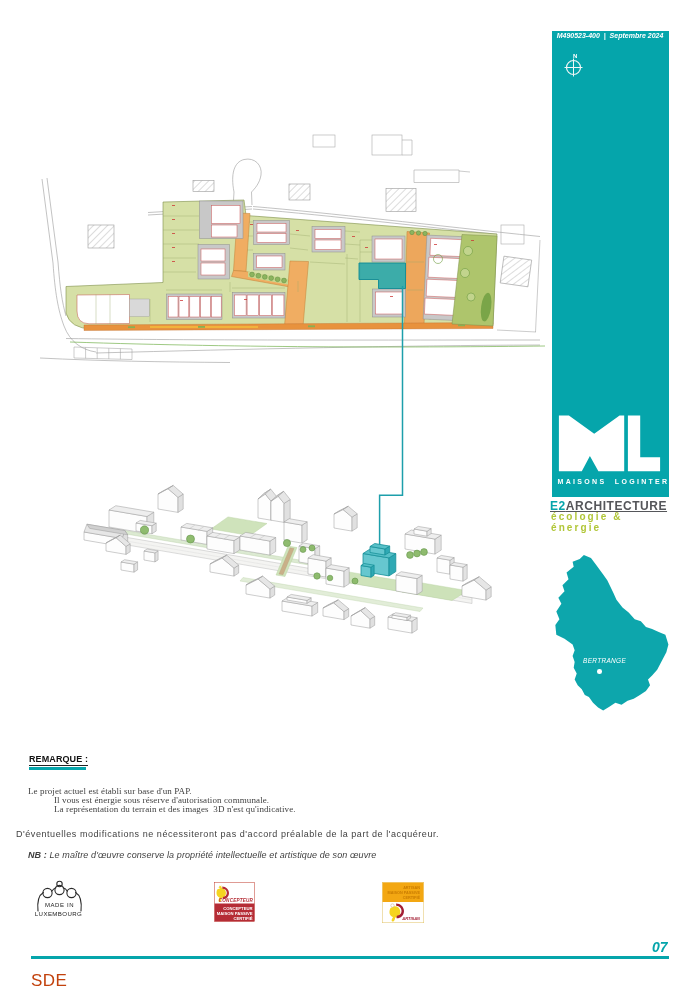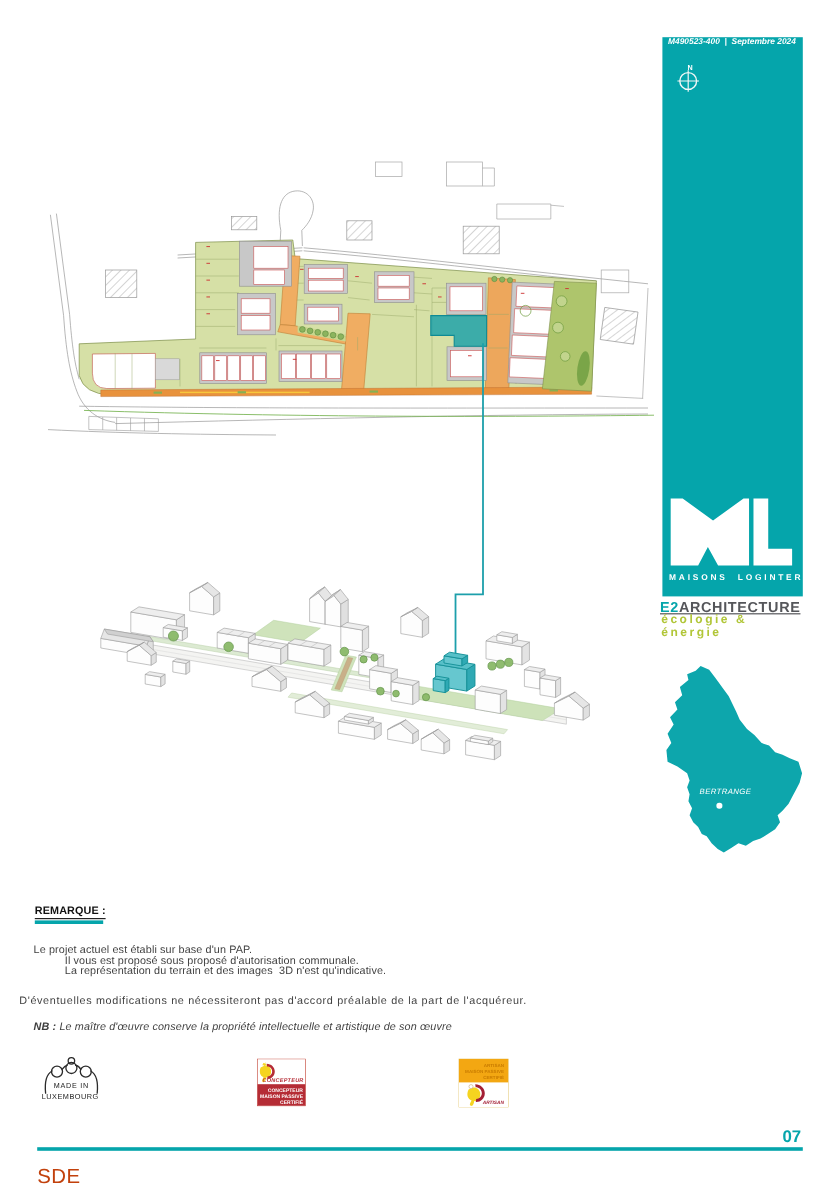--- a/index.html
+++ b/index.html
@@ -553,23 +553,23 @@
 </svg>
 
 <div class="abs" style="left:583px;top:657px;color:#fff;font-size:6.5px;font-style:italic;letter-spacing:0.3px;">BERTRANGE</div>
 
 <div class="abs" style="left:597px;top:669px;width:4.6px;height:4.6px;border-radius:50%;background:#fff;"></div>
 
 <div class="abs" style="left:29px;top:753.5px;font-size:9px;font-weight:bold;color:#111;border-bottom:1.2px solid #222;padding-bottom:1px;letter-spacing:0.1px;text-align:right;">REMARQUE :</div>
 
 <div class="abs" style="left:29px;top:766.5px;width:57px;height:3.5px;background:#05a5ab;"></div>
 
-<div class="abs" style="left:28px;top:786.5px;font-size:9px;color:#3f3f3f;line-height:9.3px;letter-spacing:0.1px;">
+<div class="abs" style="left:28px;top:786.5px;font-size:9px;color:#3f3f3f;line-height:9.3px;letter-spacing:0.1px;font-family:Liberation Serif, serif;">
   Le projet actuel est établi sur base d'un PAP.<br>
-  <span style="margin-left:26px;">Il vous est proposé sous proposé d'autorisation communale.</span><br>
+  <span style="margin-left:26px;">Il vous est énergie sous réserve d'autorisation communale.</span><br>
   <span style="margin-left:26px;">La représentation du terrain et des images&nbsp; 3D n'est qu'indicative.</span>
 </div>
 <div class="abs" style="left:16px;top:829px;font-size:9px;color:#3f3f3f;letter-spacing:0.55px;">D'éventuelles modifications ne nécessiteront pas d'accord préalable de la part de l'acquéreur.</div>
 
 <div class="abs" style="left:28px;top:850px;font-size:9px;color:#3f3f3f;font-style:italic;letter-spacing:0.1px;"><b>NB :</b> Le maître d'œuvre conserve la propriété intellectuelle et artistique de son œuvre</div>
 
 <svg class="abs" style="left:30px;top:876px;" width="58" height="48" viewBox="0 0 58 48">
   <g stroke="#2b2b2b" stroke-width="1.1" fill="none" stroke-linecap="round">
     <circle cx="29.5" cy="8" r="2.7"></circle>
     <circle cx="17.5" cy="17" r="4.6"></circle>
@@ -603,15 +603,15 @@
   <text x="38" y="12" text-anchor="end" font-size="3.8" font-weight="bold" fill="#c97c00" font-family="Liberation Sans">MAISON PASSIVE</text>
   <text x="38" y="17" text-anchor="end" font-size="3.8" font-weight="bold" fill="#c97c00" font-family="Liberation Sans">CERTIFIÉ</text>
   <path d="M 8.5,26 C 6.5,30 7.5,34 11,35 C 9.5,37.5 9,39 10.5,39.5 C 12,40 13,38 13.2,35.6 C 16.5,35.4 18.6,32.5 18.2,29 C 17.8,25.5 14.5,23.5 11.5,24.4 Z" fill="#f5d420"></path>
   <path d="M 14,21.5 C 18.5,21.5 22,25 22,29 C 22,33.5 18.5,36.5 14.5,36.3 L 14.8,33.8 C 17.6,33.6 19.6,31.5 19.5,28.8 C 19.4,26 17.2,24 14.4,24 Z" fill="#a31f34"></path>
   <circle cx="10.5" cy="23.5" r="1.7" fill="#fff" stroke="#caa879" stroke-width="0.5"></circle>
   <text x="38" y="38" text-anchor="end" font-size="4" font-weight="bold" font-style="italic" fill="#a31f34" font-family="Liberation Sans">ARTISAN</text>
 </svg>
 
 <div class="abs" style="left:31px;top:939px;font-size:17px;color:#c2410c;letter-spacing:0.4px;margin-top:32px;">SDE</div>
 
-<div class="abs" style="left:652px;top:938.5px;font-size:14px;color:#05a5ab;font-weight:bold;">07</div>
+<div class="abs" style="left:652px;top:938.5px;font-size:14px;color:#05a5ab;font-weight:bold;font-style:italic;">07</div>
 
 <div class="abs" style="left:31px;top:955.5px;width:637.5px;height:3.4px;background:#05a5ab;"></div>
 
 </body></html>

